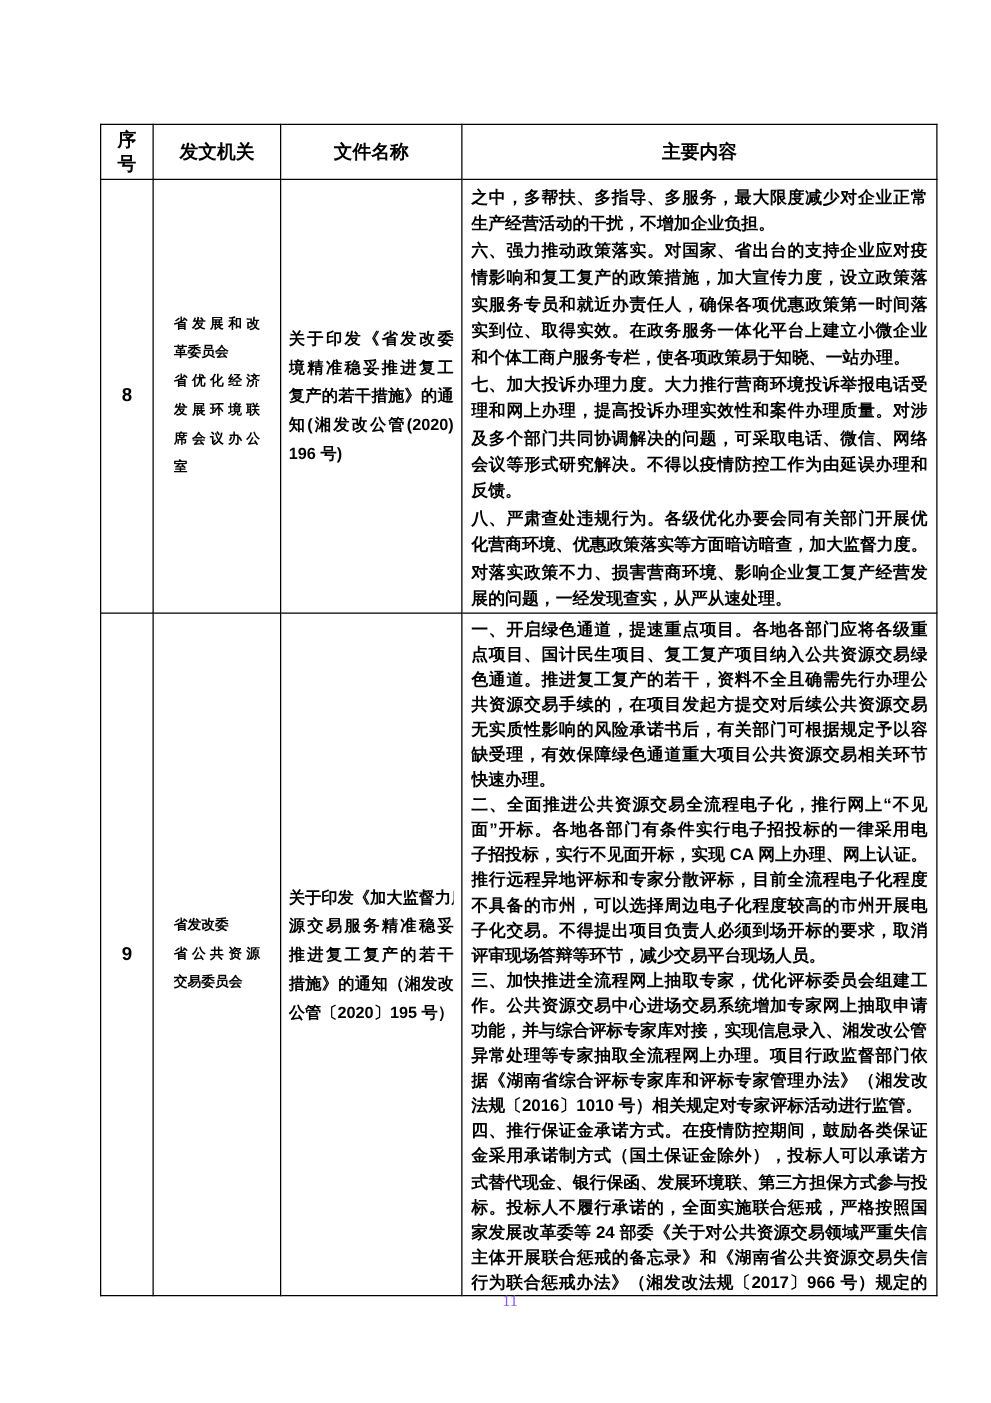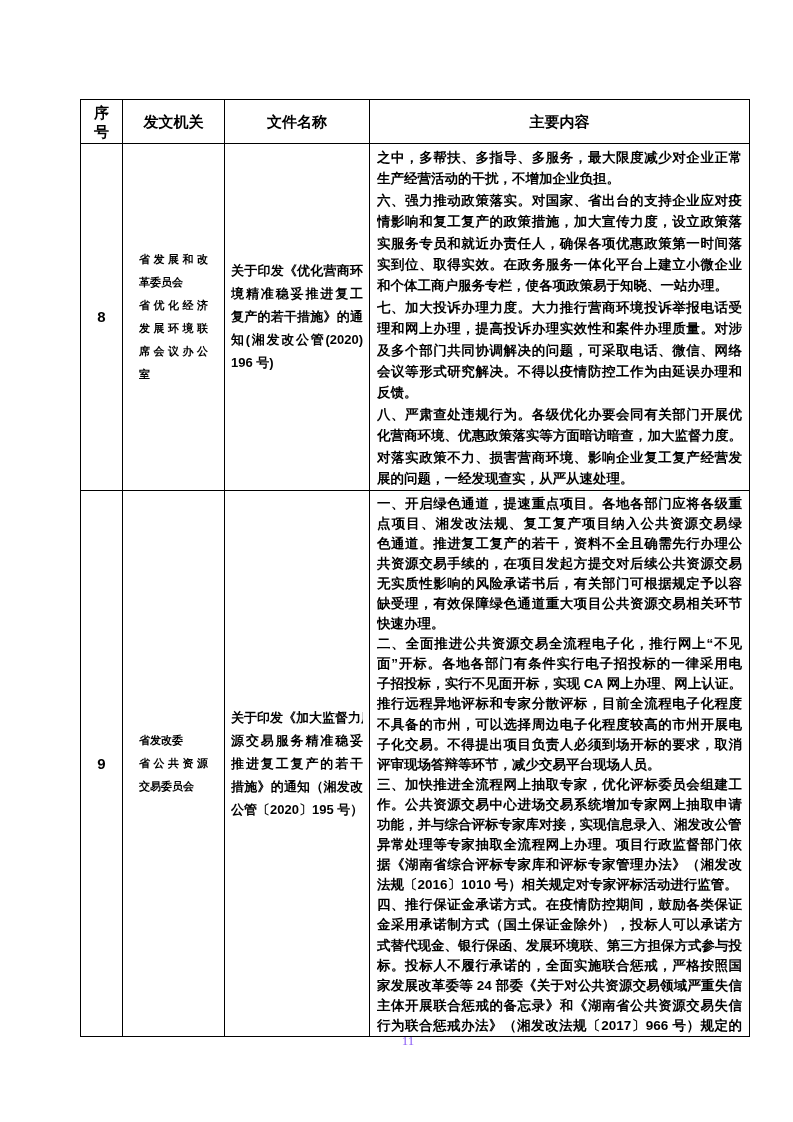--- a/index.html
+++ b/index.html
@@ -110,21 +110,21 @@
           <td class="seq">8</td>
           <td class="agency">
             <div class="line j">省发展和改</div>
             <div class="line l">革委员会</div>
             <div class="line j">省优化经济</div>
             <div class="line j">发展环境联</div>
             <div class="line j">席会议办公</div>
             <div class="line l">室</div>
           </td>
           <td class="doc">
-            <div class="line j">关于印发《优化营商环</div>
+            <div class="line j">关于印发《省发改委</div>
             <div class="line j">境精准稳妥推进复工</div>
             <div class="line j">复产的若干措施》的通</div>
             <div class="line j">知(湘发改公管(2020)</div>
             <div class="line l">196 号)</div>
           </td>
           <td class="content">
             <div class="line j">之中，多帮扶、多指导、多服务，最大限度减少对企业正常</div>
             <div class="line l">生产经营活动的干扰，不增加企业负担。</div>
             <div class="line j">六、强力推动政策落实。对国家、省出台的支持企业应对疫</div>
             <div class="line j">情影响和复工复产的政策措施，加大宣传力度，设立政策落</div>
@@ -151,21 +151,21 @@
           </td>
           <td class="doc">
             <div class="line j">关于印发《加大监督力度</div>
             <div class="line j">源交易服务精准稳妥</div>
             <div class="line j">推进复工复产的若干</div>
             <div class="line j">措施》的通知（湘发改</div>
             <div class="line l">公管〔2020〕195 号）</div>
           </td>
           <td class="content">
             <div class="line j">一、开启绿色通道，提速重点项目。各地各部门应将各级重</div>
-            <div class="line j">点项目、湘发改法规、复工复产项目纳入公共资源交易绿</div>
+            <div class="line j">点项目、国计民生项目、复工复产项目纳入公共资源交易绿</div>
             <div class="line j">色通道。推进复工复产的若干，资料不全且确需先行办理公</div>
             <div class="line j">共资源交易手续的，在项目发起方提交对后续公共资源交易</div>
             <div class="line j">无实质性影响的风险承诺书后，有关部门可根据规定予以容</div>
             <div class="line j">缺受理，有效保障绿色通道重大项目公共资源交易相关环节</div>
             <div class="line l">快速办理。</div>
             <div class="line j">二、全面推进公共资源交易全流程电子化，推行网上“不见</div>
             <div class="line j">面”开标。各地各部门有条件实行电子招投标的一律采用电</div>
             <div class="line j">子招投标，实行不见面开标，实现 CA 网上办理、网上认证。</div>
             <div class="line j">推行远程异地评标和专家分散评标，目前全流程电子化程度</div>
             <div class="line j">不具备的市州，可以选择周边电子化程度较高的市州开展电</div>

